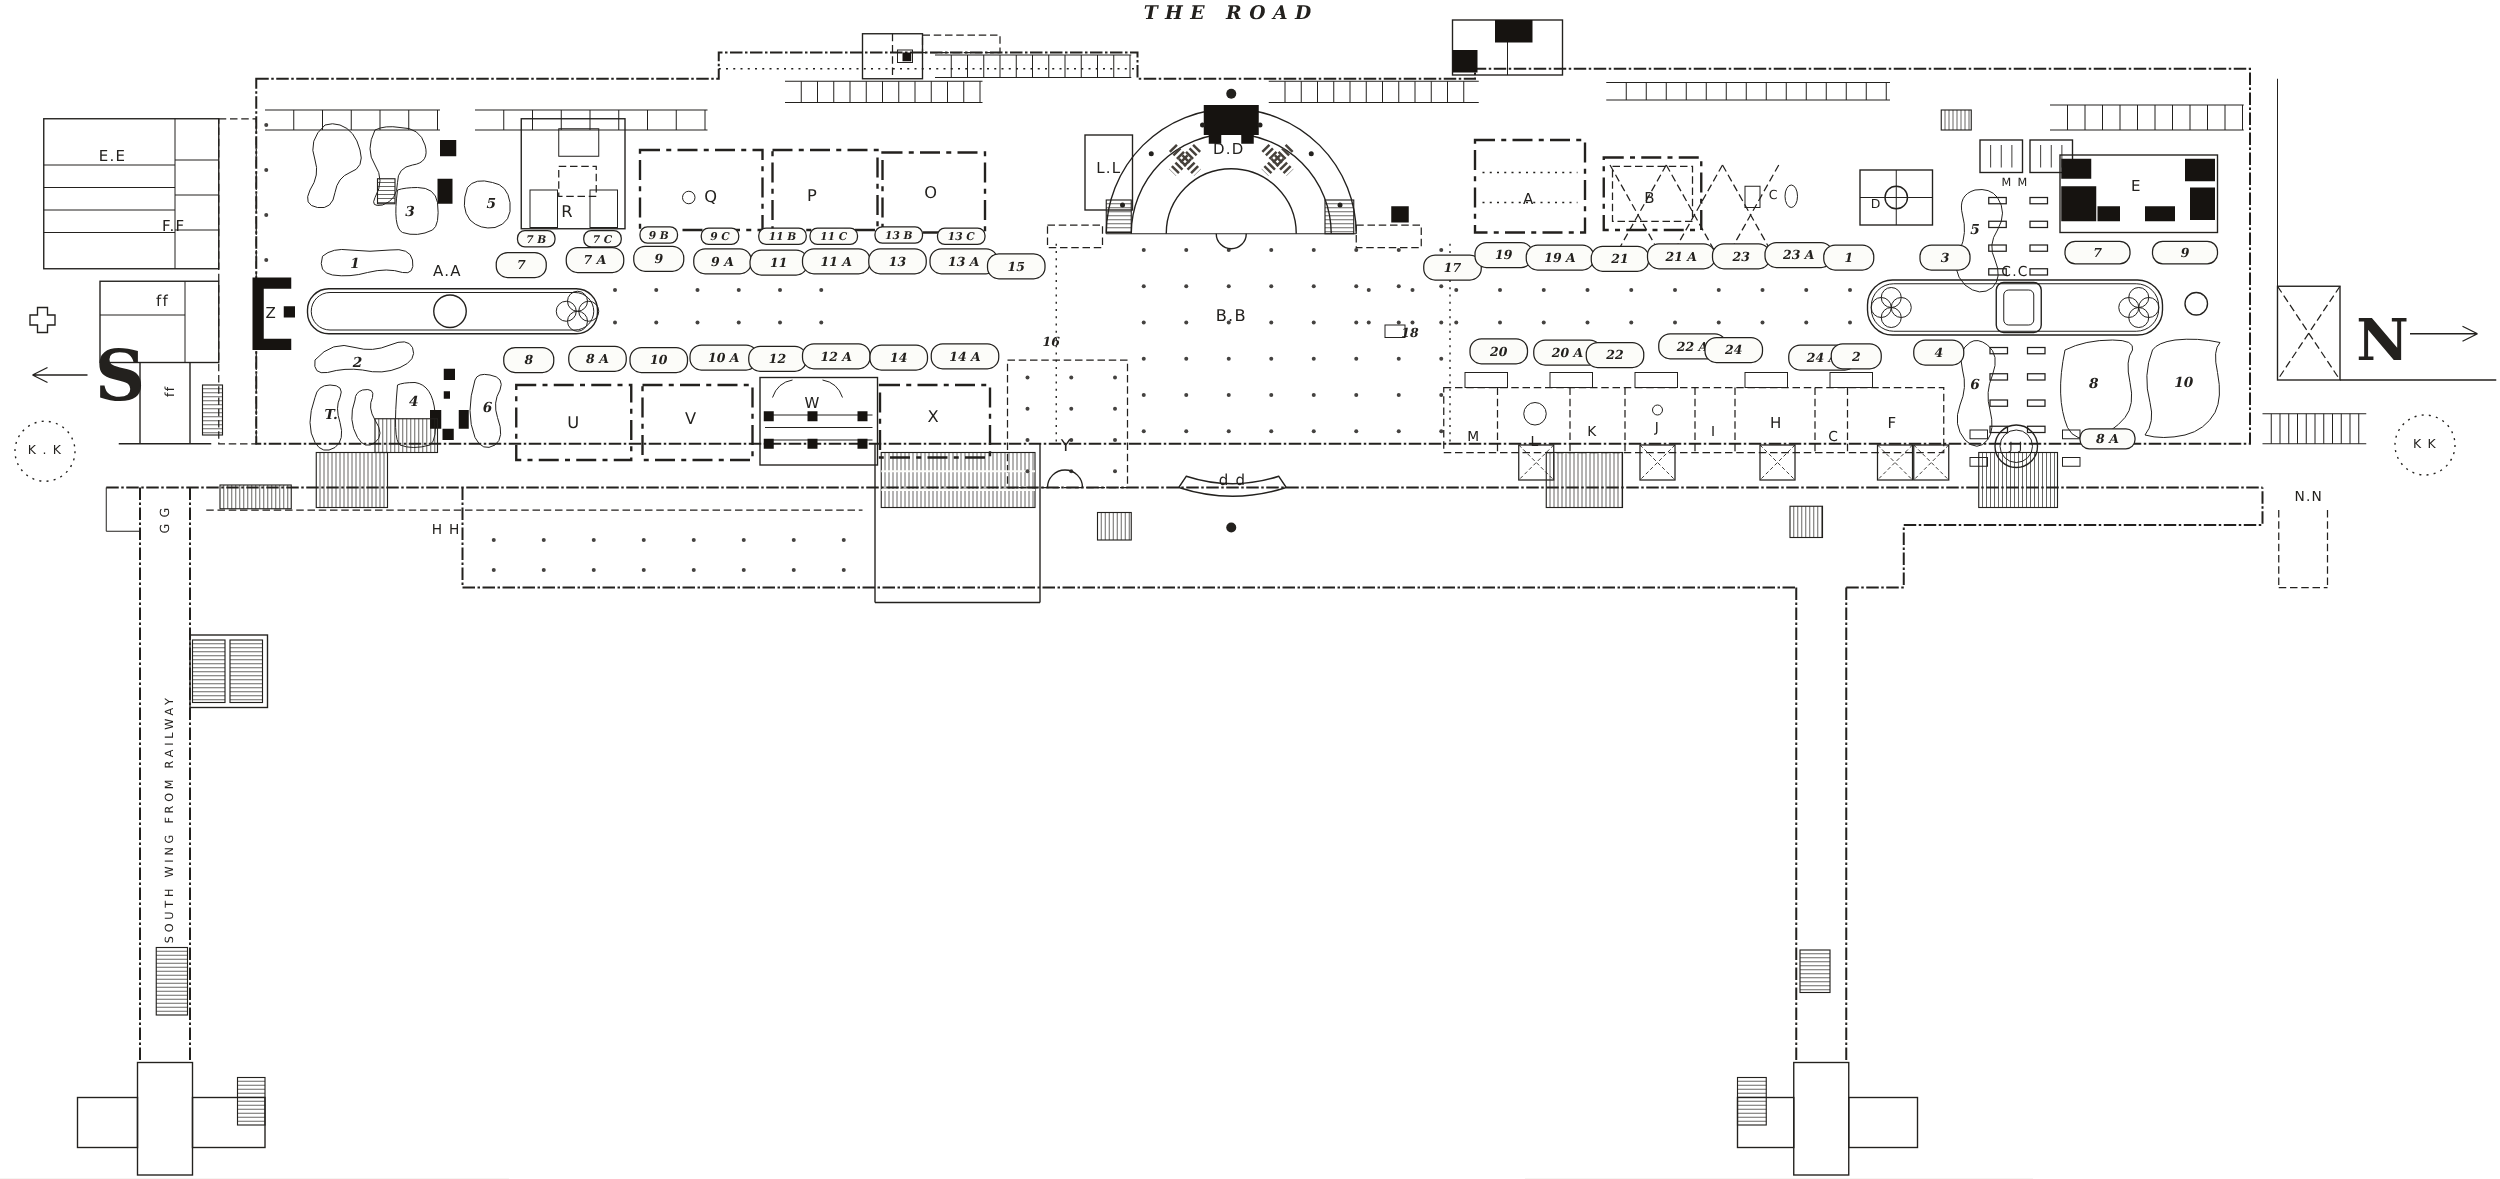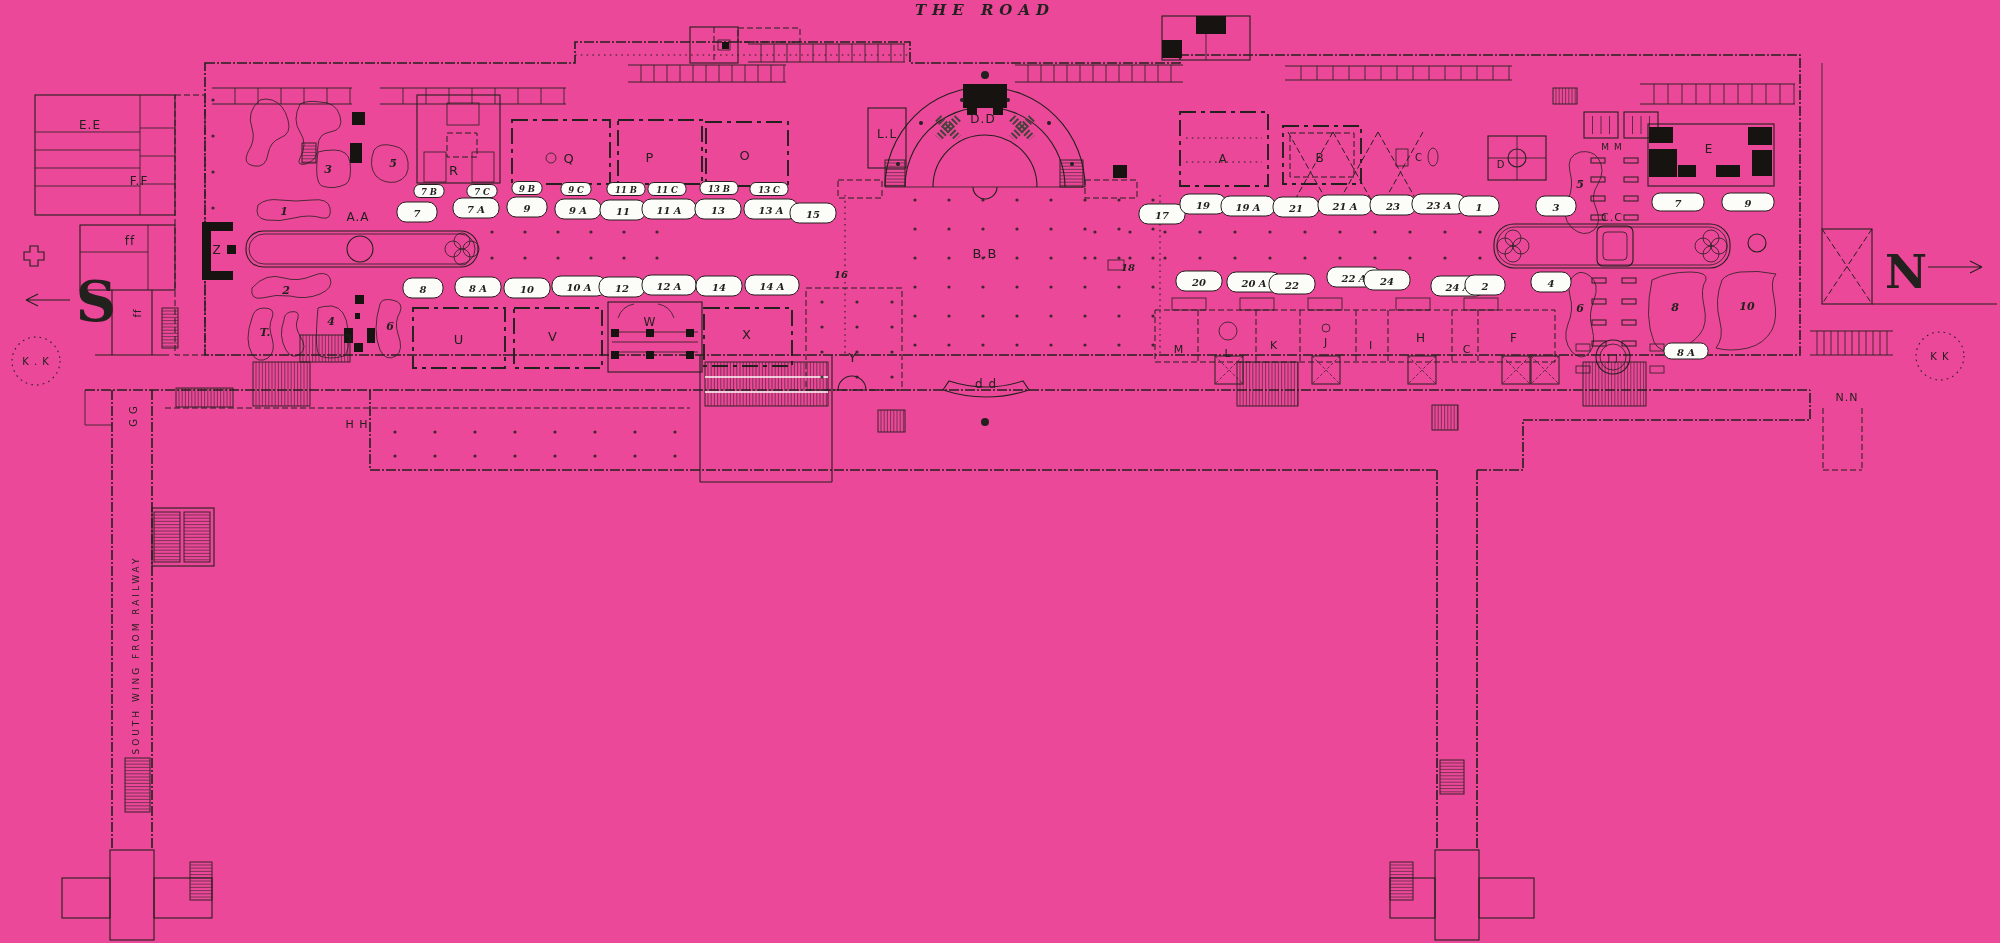--- a/index.html
+++ b/index.html
@@ -1,16 +1,16 @@
 <!DOCTYPE html>
 <html><head>
 <meta charset="utf-8">
 <style>
   html,body{margin:0;padding:0;background:#e8e6e0;}
-  .stage{position:relative;width:2000px;height:943px;background:#ec4899;overflow:hidden;
+  .stage{position:relative;width:2000px;height:943px;background:#ffffff;overflow:hidden;
          font-family:"DejaVu Sans",sans-serif;}
   svg{position:absolute;left:0;top:0;}
   .w1{fill:none;stroke:#23211e;stroke-width:1.6;stroke-dasharray:10 2 2 2;}
   .w2{fill:none;stroke:#23211e;stroke-width:1.1;}
   .w2t{fill:none;stroke:#23211e;stroke-width:.8;}
   .w3{fill:none;stroke:#23211e;stroke-width:1;stroke-dasharray:6 3;}
   .w4{fill:none;stroke:#23211e;stroke-width:1.1;stroke-dasharray:1.6 4.2;}
   .court{fill:none;stroke:#23211e;stroke-width:1.9;stroke-dasharray:16 5 4 5;}
   .blk{fill:#161310;stroke:none;}
   .dotc{fill:#23211e;stroke:none;}

